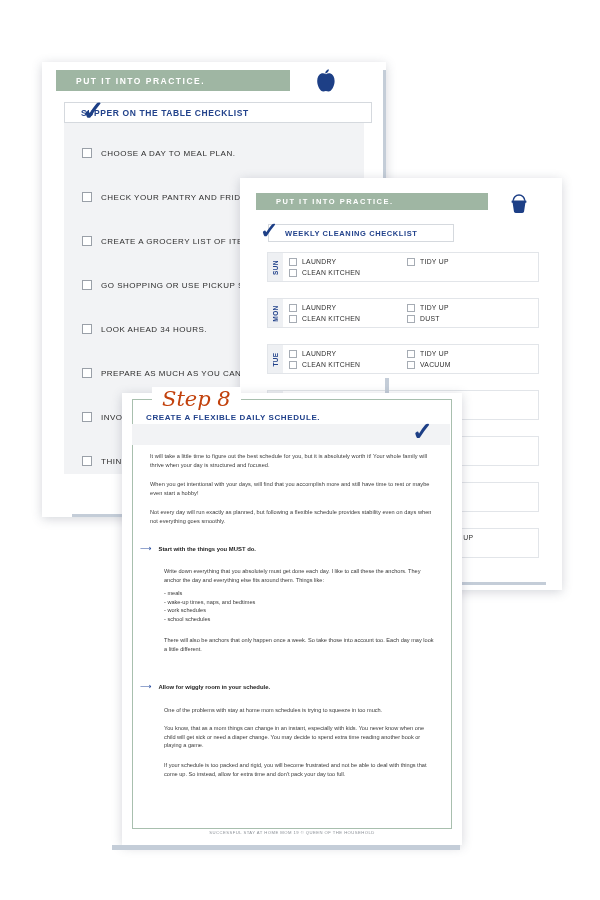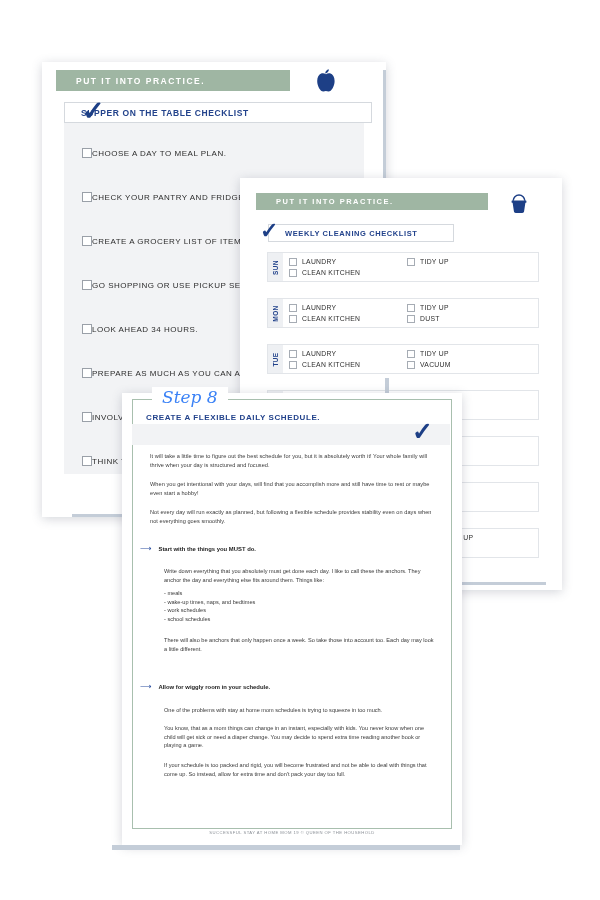--- a/index.html
+++ b/index.html
@@ -38,21 +38,21 @@
   #page1 .banner{left:14px;top:8px;width:214px;height:21px;position:absolute;}
   #page1 .apple{position:absolute;left:272px;top:6px;}
   #page1 .body{
     position:absolute;left:22px;top:40px;width:300px;height:372px;
     background:#f2f3f5;
   }
   #page1 .title-box{position:absolute;left:22px;top:40px;width:290px;height:19px;}
   #page1 .check1{left:40px;top:36px;font-size:27px;}
   .p1-row{
     position:absolute;left:40px;width:280px;height:14px;
-    display:flex;align-items:center;
+    display:flex;align-items:center;gap:9px;
     font-size:8px;letter-spacing:.5px;color:#2c2c2c;
   }
   .cbox{
     width:8px;height:8px;border:1px solid #9aa0a8;background:#fff;
     flex:0 0 auto;
   }
   #page1 .vline{
     position:absolute;left:341px;top:8px;width:3px;height:328px;
     background:#c4cdd8;
   }
@@ -95,23 +95,23 @@
   }
 
   
   #page3{left:122px;top:393px;width:340px;height:452px;}
   #page3 .frame{
     position:absolute;left:10px;top:6px;width:318px;height:428px;
     border:1px solid #a8bfae;
   }
   #page3 .step-label{
     position:absolute;left:30px;top:-6px;background:#ffffff;
-    padding:0 10px;color:#3b82f6;
+    padding:0 10px;color:#c2410c;
     font-family:"DejaVu Serif", serif;font-style:italic;
-    font-size:17px;
+    font-size:21px;
   }
   #page3 .subhead-bar{
     position:absolute;left:10px;top:31px;width:318px;height:21px;background:#f2f3f5;
   }
   #page3 .subhead{
     position:absolute;left:24px;top:20px;
     color:#23438c;font-size:8px;font-weight:700;letter-spacing:.6px;
   }
   #page3 .check3{left:290px;top:26px;font-size:25px;}
   .para{

